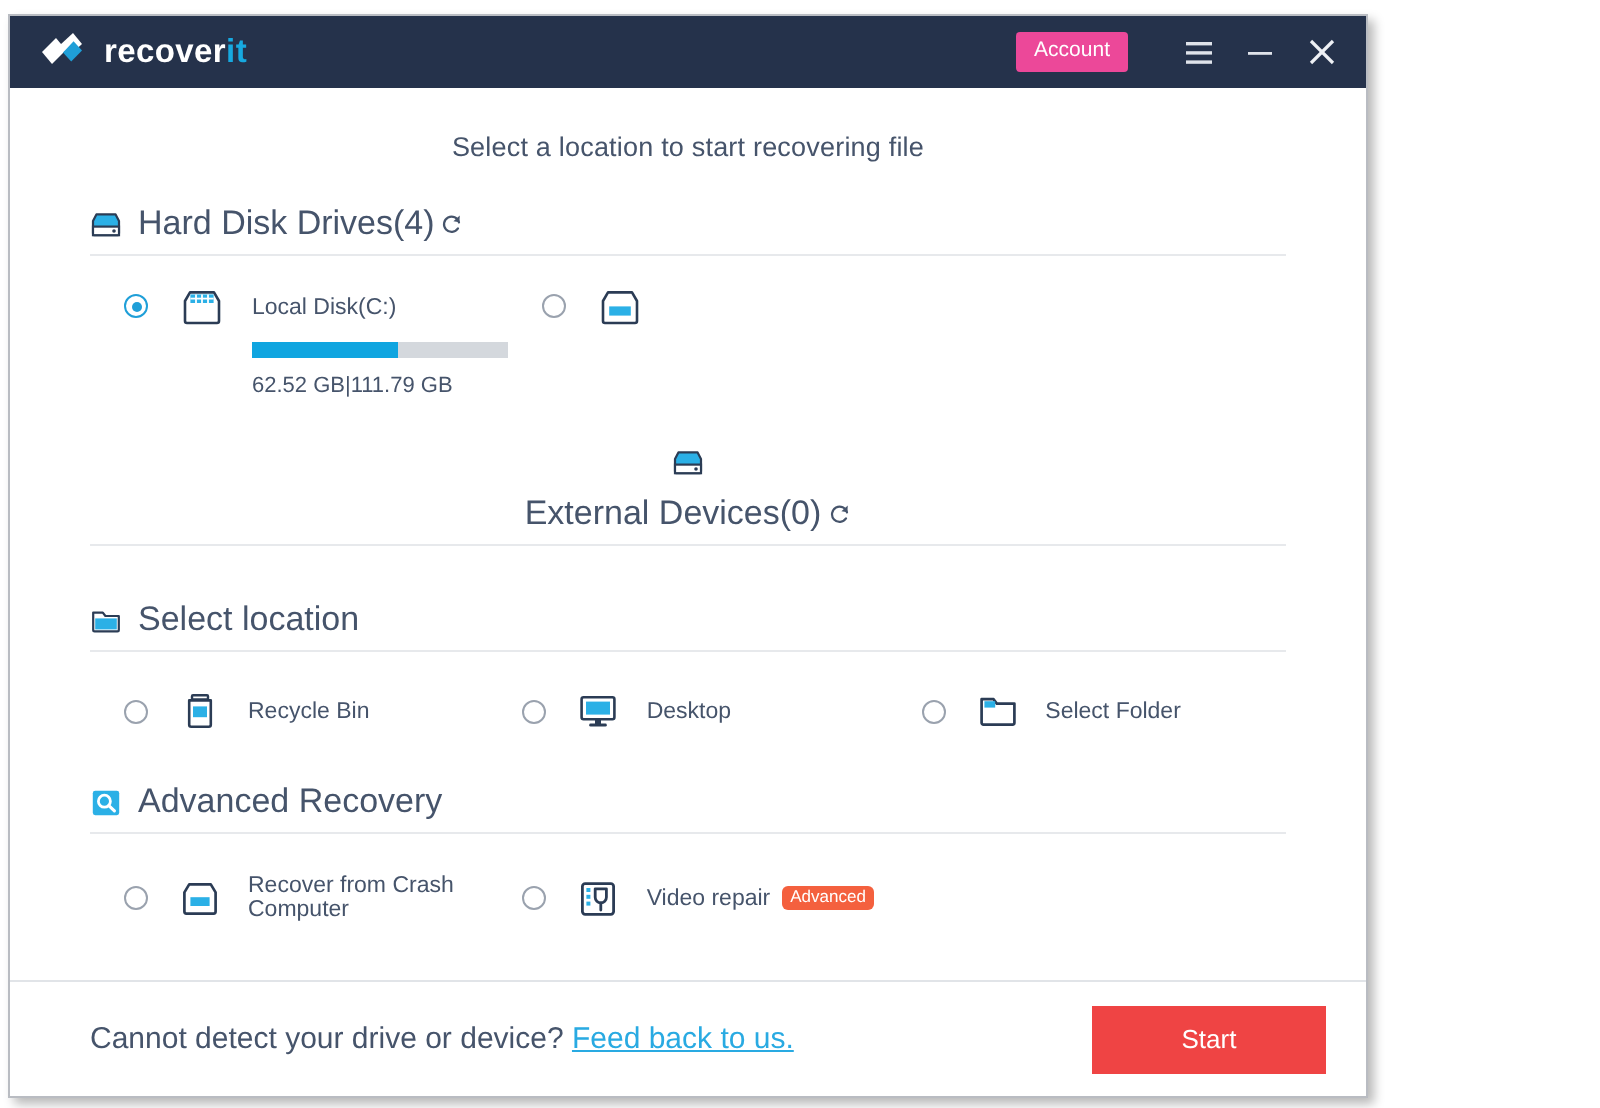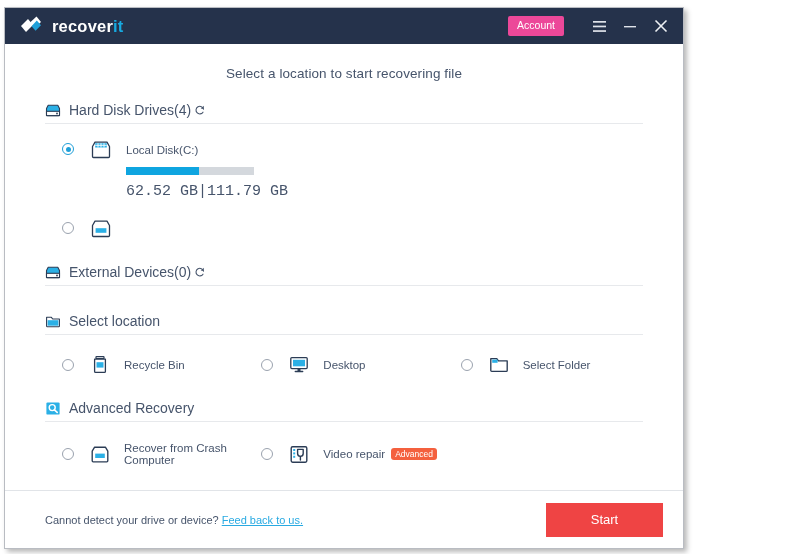--- a/index.html
+++ b/index.html
@@ -77,35 +77,35 @@
   
   .section-head {
     display: flex;
     align-items: center;
     gap: 8px;
     padding-bottom: 5px;
     border-bottom: 1px solid #e7e9ec;
     margin-bottom: 0;
   }
   .section-head .sec-label {
-    font-size: 14px;
+    font-size: 17px;
     color: #46546b;
   }
   .sec-icon { width: 16px; height: 15px; display: block; }
   .refresh-icon { display: inline-block; width: 12px; height: 12px; margin-left: 3px; cursor: pointer; vertical-align: -1px; }
 
   .sec-hdd   { margin-top: 21px; }
-  .sec-ext   { margin-top: 25px; }
+  .sec-ext   { margin-top: 25px; flex-direction: column; }
   .sec-loc   { margin-top: 27px; }
   .sec-adv   { margin-top: 26px; }
 
   
   .drive-grid {
     display: grid;
-    grid-template-columns: repeat(1, 1fr);
+    grid-template-columns: repeat(4, 1fr);
     margin-top: 16px;
     row-gap: 19px;
   }
   .drive-item { display: flex; align-items: flex-start; gap: 0; padding-left: 17px; }
   .radio {
     width: 12px; height: 12px;
     border: 1px solid #9aa2ae;
     border-radius: 50%;
     background: #fff;
     flex: 0 0 12px;
@@ -126,21 +126,21 @@
   .drive-meta { margin-left: 14px; min-width: 0; }
   .drive-name { font-size: 11.5px; color: #46546b; line-height: 13px; }
   .bar-track {
     width: 128px; height: 8px;
     background: #d4d8dd;
     margin-top: 9px;
     position: relative;
     overflow: hidden;
   }
   .bar-fill { height: 100%; background: #0fa5e0; }
-  .drive-size { font-size: 15px; color: #46546b; margin-top: 8px; white-space: nowrap; font-family: Liberation Mono, monospace; }
+  .drive-size { font-size: 11px; color: #46546b; margin-top: 8px; white-space: nowrap; }
 
   
   .opt-grid {
     display: grid;
     grid-template-columns: repeat(3, 1fr);
     margin-top: 20px;
   }
   .opt-item { display: flex; align-items: center; padding-left: 17px; }
   .opt-item .radio { margin-top: 0; }
   .opt-icon { width: 20px; height: 19px; margin-left: 16px; flex: 0 0 20px; }
@@ -159,21 +159,21 @@
 
   
   .footer {
     flex: 0 0 58px;
     border-top: 1px solid #e1e4e8;
     background: #ffffff;
     display: flex;
     align-items: center;
     padding: 0 20px 0 40px;
   }
-  .footer-note { font-size: 11px; color: #46546b; }
+  .footer-note { font-size: 15px; color: #46546b; }
   .footer-link {
     color: #29aae2;
     text-decoration: underline;
     cursor: pointer;
   }
   .footer-spacer { flex: 1; }
   .start-btn {
     background: #ef4444;
     color: #ffffff;
     font-size: 13px;

